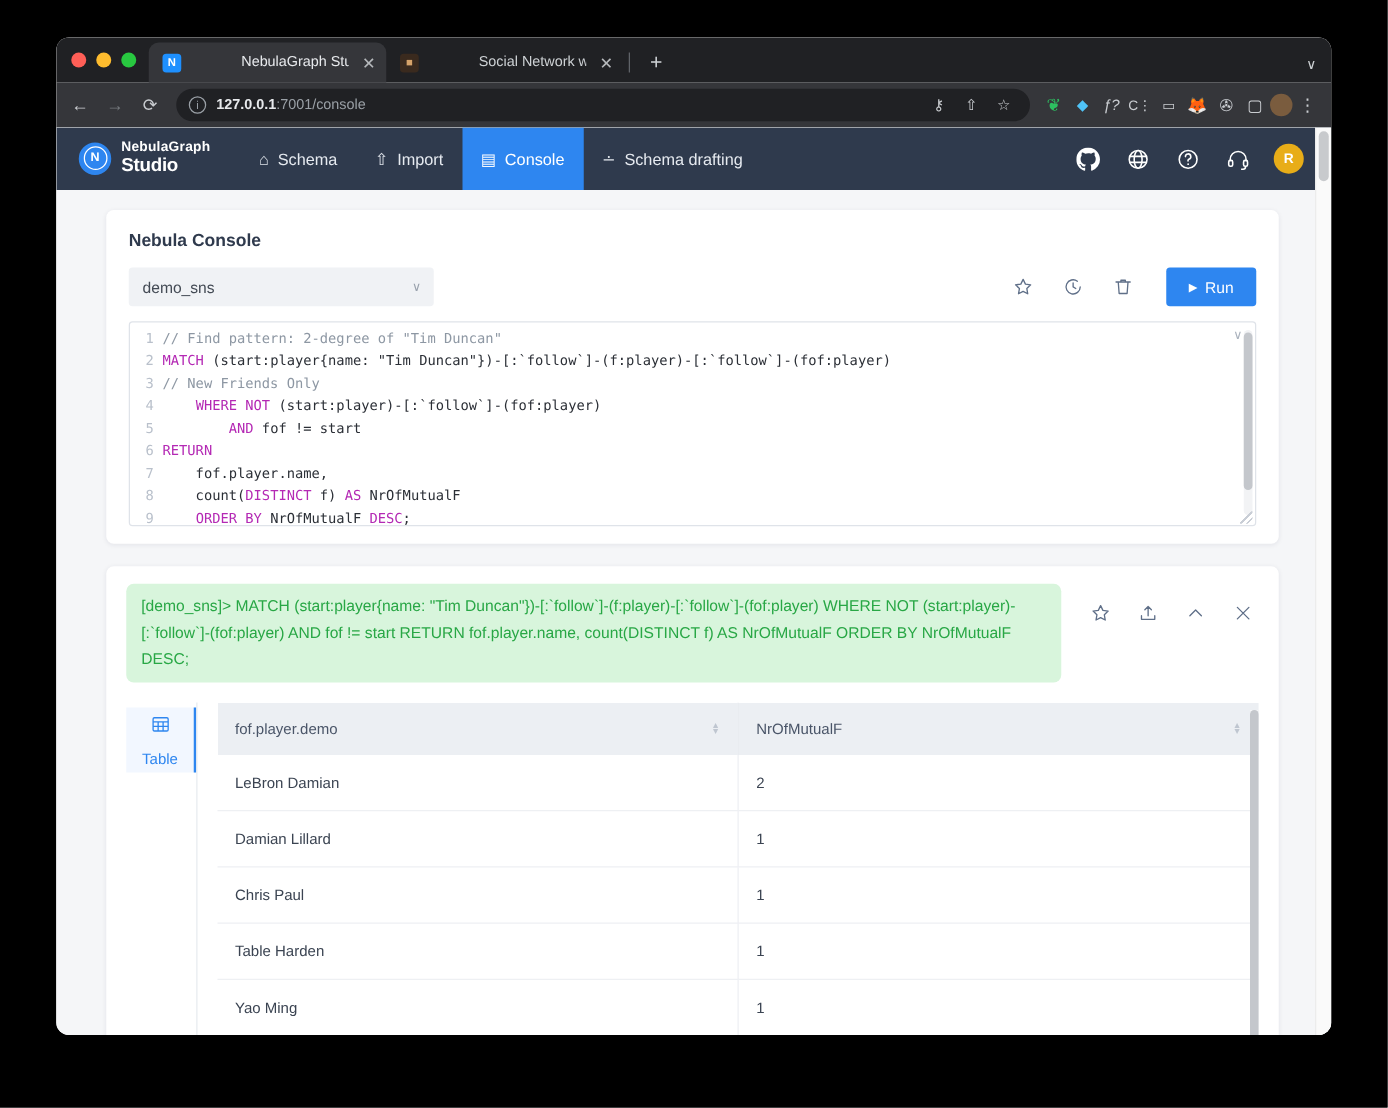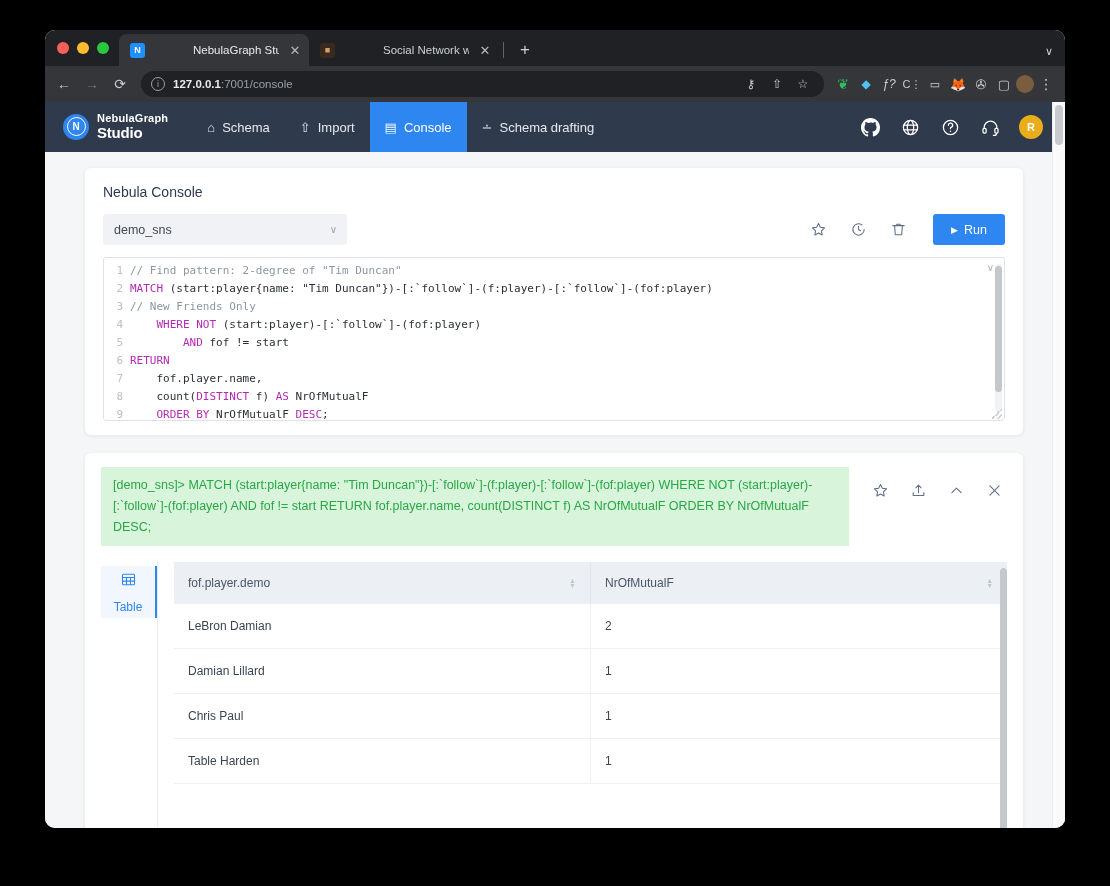--- a/index.html
+++ b/index.html
@@ -180,21 +180,21 @@
     padding: 16px 42px 0 40px;
   }
 
   .card {
     background:#fff;
     border-radius: 6px;
     box-shadow: 0 1px 4px rgba(20,30,60,.08);
   }
 
   .console-card { padding: 16px 18px 14px 18px; }
-  .console-title { font-size: 14px; color: #2f3a4d; font-weight: 400; margin-bottom: 14px; }
+  .console-title { font-size: 14px; color: #2f3a4d; font-weight: 700; margin-bottom: 14px; }
 
   .console-bar { display:flex; align-items:center; margin-bottom: 12px; }
   .space-select {
     width: 244px; height: 31px;
     background: #f0f2f5;
     border-radius: 3px;
     display:flex;align-items:center;
     padding: 0 10px 0 11px;
     font-size: 12.5px; color: #434a54;
   }
@@ -258,21 +258,21 @@
   
   .result-card { margin-top: 18px; padding: 14px 16px 0 16px; }
   .result-head { display:flex; align-items:flex-start; }
   .gql {
     flex: 1 1 auto;
     background: #d8f5dc;
     color: #28a745;
     font-size: 12.5px;
     line-height: 21px;
     padding: 8px 12px;
-    border-radius: 0;
+    border-radius: 6px;
     word-break: break-word;
   }
   .result-actions {
     display:flex; align-items:center; gap: 20px;
     padding: 14px 4px 0 22px;
   }
   .res-ic { color:#5f6f88; width:18px;height:18px; display:flex;align-items:center;justify-content:center; }
 
   
   .result-body { display:flex; margin-top: 16px; height: 280px; }
@@ -570,20 +570,24 @@
                     <td>1</td>
                   </tr>
                   <tr>
                     <td>Chris Paul</td>
                     <td>1</td>
                   </tr>
                   <tr>
                     <td>Table Harden</td>
                     <td>1</td>
                   </tr>
+                  <tr>
+                    <td>Yao Ming</td>
+                    <td>1</td>
+                  </tr>
                 </tbody>
             </table>
             <div class="tbl-scrolltrack"></div>
             <div class="tbl-thumb"></div>
           </div>
         </div>
       </div>
 
     </div>
 

